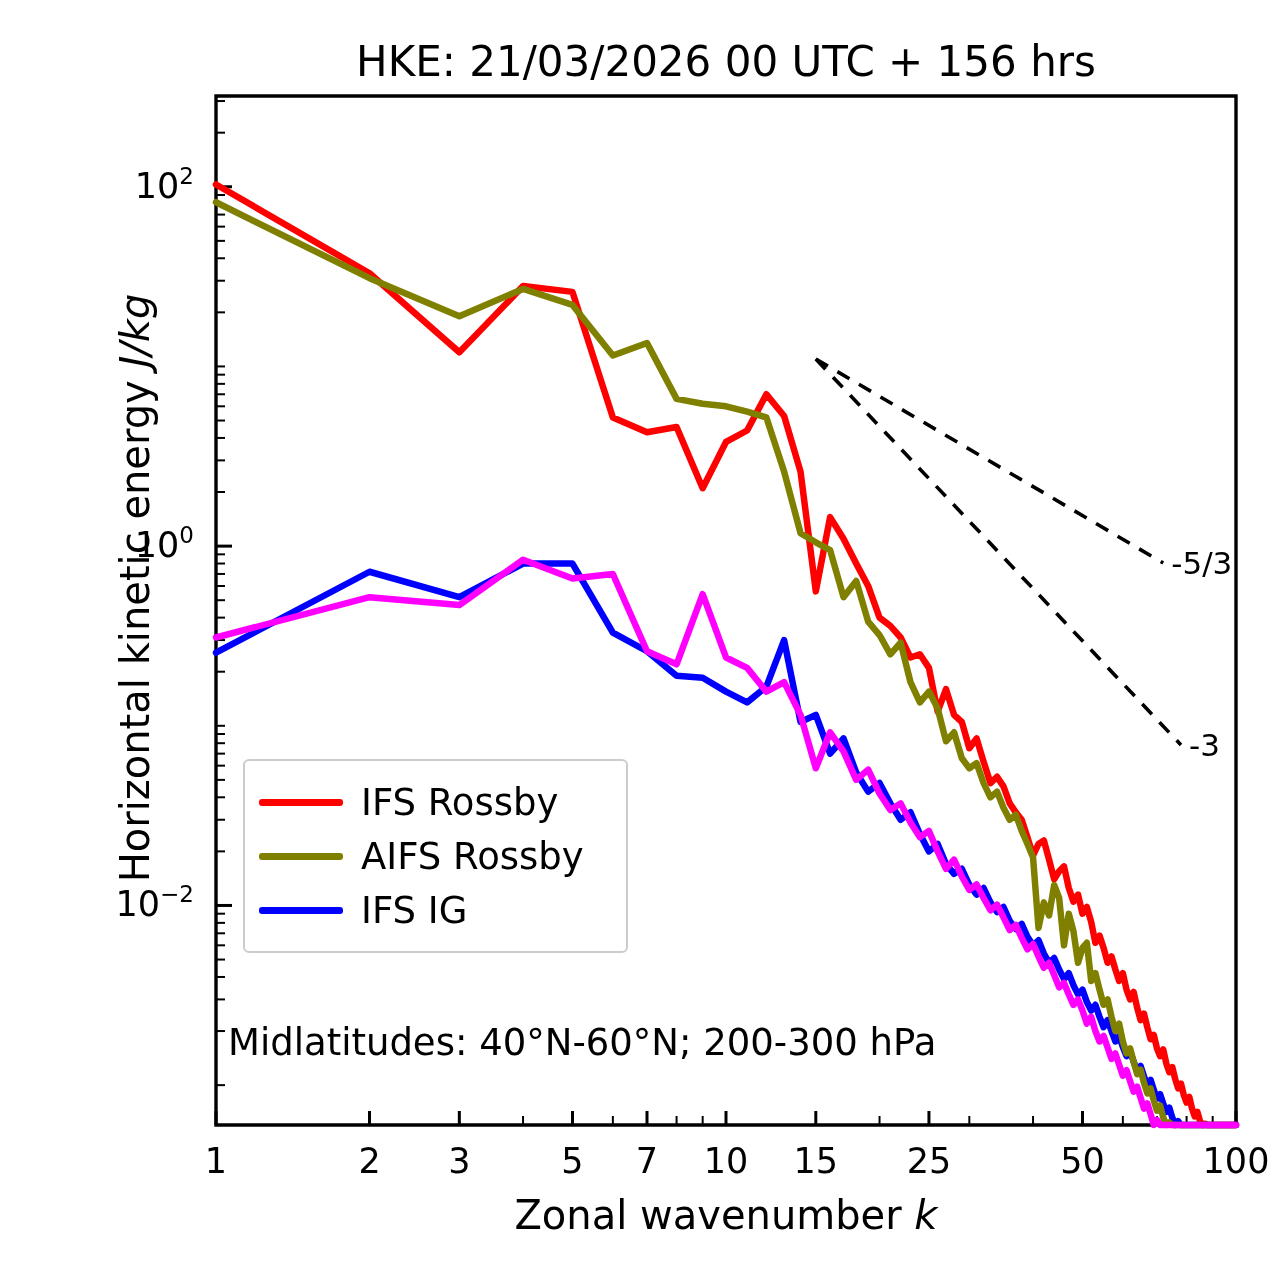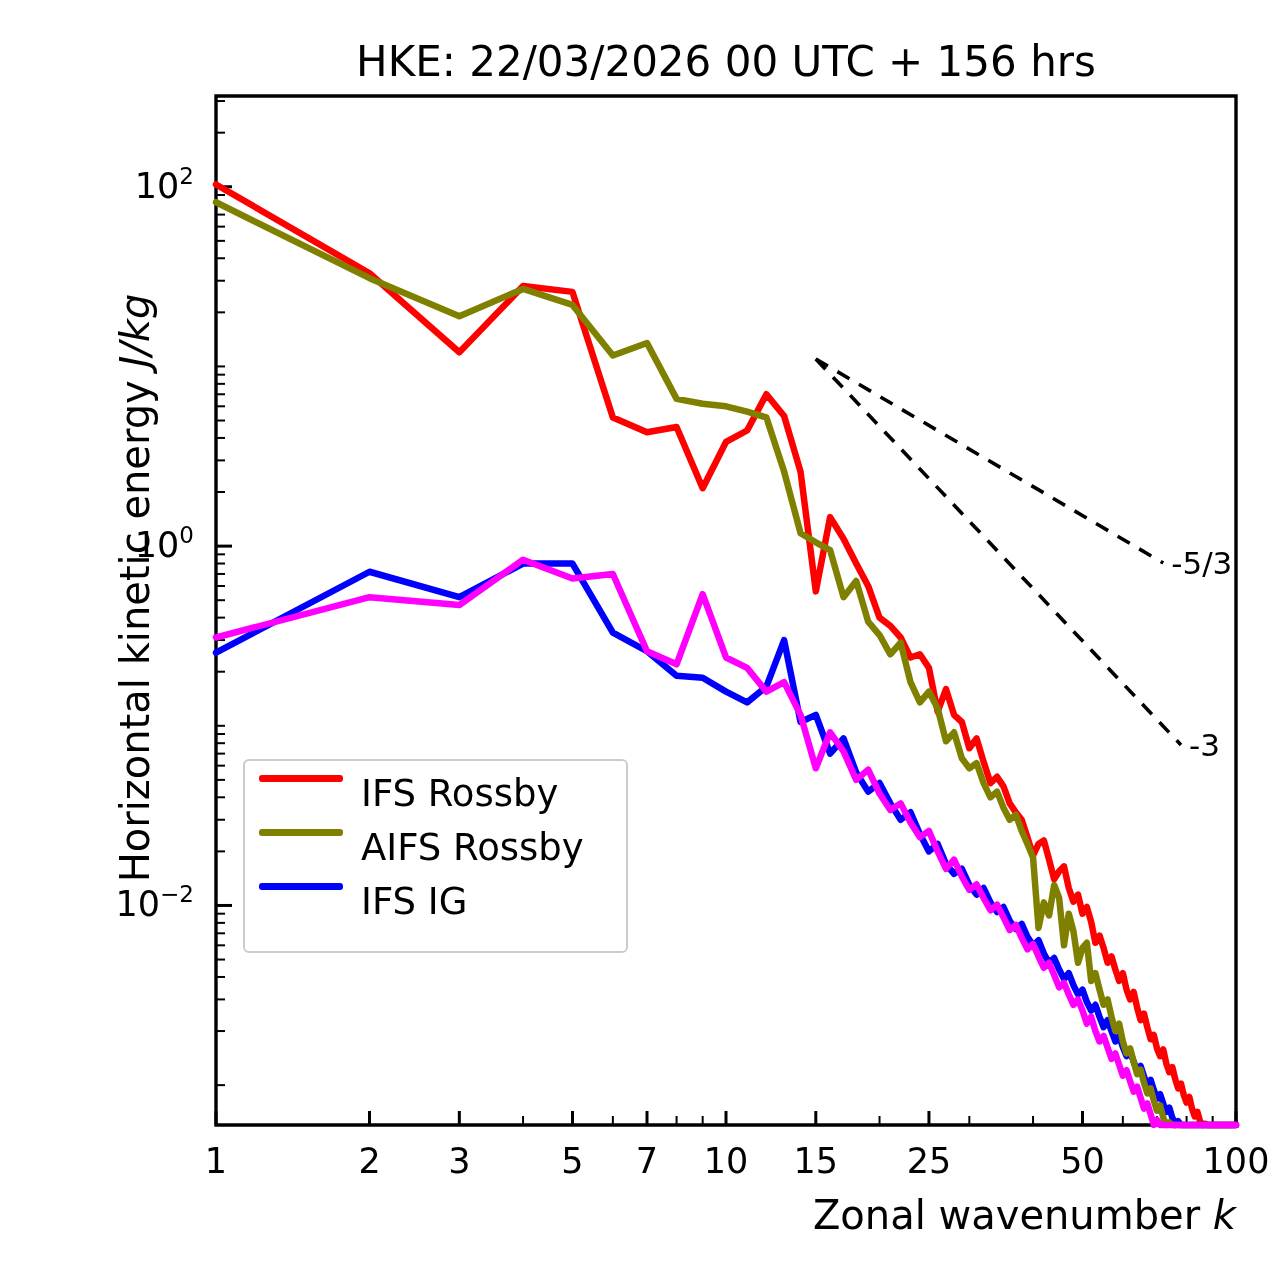--- a/index.html
+++ b/index.html
@@ -70,21 +70,21 @@
     font-size: 42px;
     color: #000000;
     line-height: 1.05;
     white-space: nowrap;
   }
   #xaxis-label {
     position: absolute;
     left: 216px;
     top: 1192px;
     width: 1020px;
-    text-align: right;
+    text-align: center;
     font-size: 40px;
     color: #000000;
     white-space: nowrap;
   }
   #xaxis-label .sym { font-style: italic; }
   #yaxis-label {
     position: absolute;
     left: -305px;
     top: 565px;
     width: 880px;
@@ -101,20 +101,21 @@
     top: 759px;
     width: 385px;
     box-sizing: border-box;
     border: 2px solid #cccccc;
     border-radius: 6px;
     background: #ffffff;
     padding: 14px 16px 14px 14px;
   }
   .legend-row {
     display: flex;
+    align-items: center;
     height: 54px;
   }
   .legend-swatch {
     width: 84px;
     height: 7px;
     border-radius: 3px;
     flex: 0 0 auto;
     margin-right: 18px;
   }
   .legend-label {
@@ -130,21 +131,21 @@
     font-size: 37px;
     color: #000000;
     white-space: nowrap;
   }
 </style>
 </head>
 <body>
 
 <div id="figure">
 
-  <div id="chart-title">HKE: 22/03/2026 00 UTC + 156 hrs</div>
+  <div id="chart-title">HKE: 21/03/2026 00 UTC + 156 hrs</div>
 
   <svg id="plot-svg" viewBox="0 0 1280 1288" preserveAspectRatio="none">
     <g id="gridgroup">
         <path d="M 216 96 L 1236 96 L 1236 1125 L 216 1125 Z" class="axis-line"></path>
         <line x1="216" y1="1125" x2="216" y2="1111" class="tick-major"></line>
         <line x1="369.5252977886304" y1="1125" x2="369.5252977886304" y2="1111" class="tick-major"></line>
         <line x1="459.33183990702787" y1="1125" x2="459.33183990702787" y2="1111" class="tick-major"></line>
         <line x1="572.4747022113696" y1="1125" x2="572.4747022113696" y2="1111" class="tick-major"></line>
         <line x1="647.000000407271" y1="1125" x2="647.000000407271" y2="1111" class="tick-major"></line>
         <line x1="726" y1="1125" x2="726" y2="1111" class="tick-major"></line>
@@ -253,14 +254,15 @@
     <div class="legend-row">
       <span class="legend-swatch" style="background: rgb(128, 128, 0);"></span>
       <span class="legend-label">AIFS Rossby</span>
     </div>
     <div class="legend-row">
       <span class="legend-swatch" style="background: rgb(0, 0, 255);"></span>
       <span class="legend-label">IFS IG</span>
     </div>
   </div>
 
+  <div id="annotation-text">Midlatitudes: 40°N-60°N; 200-300 hPa</div>
 
 </div>
 
 </body></html>

